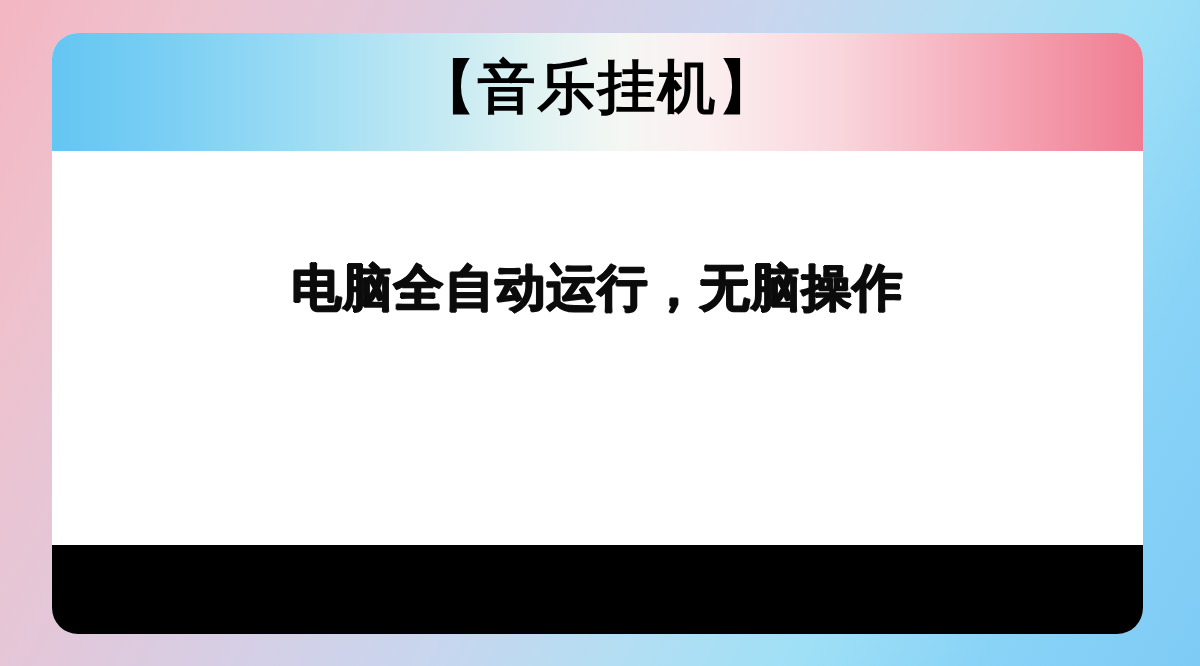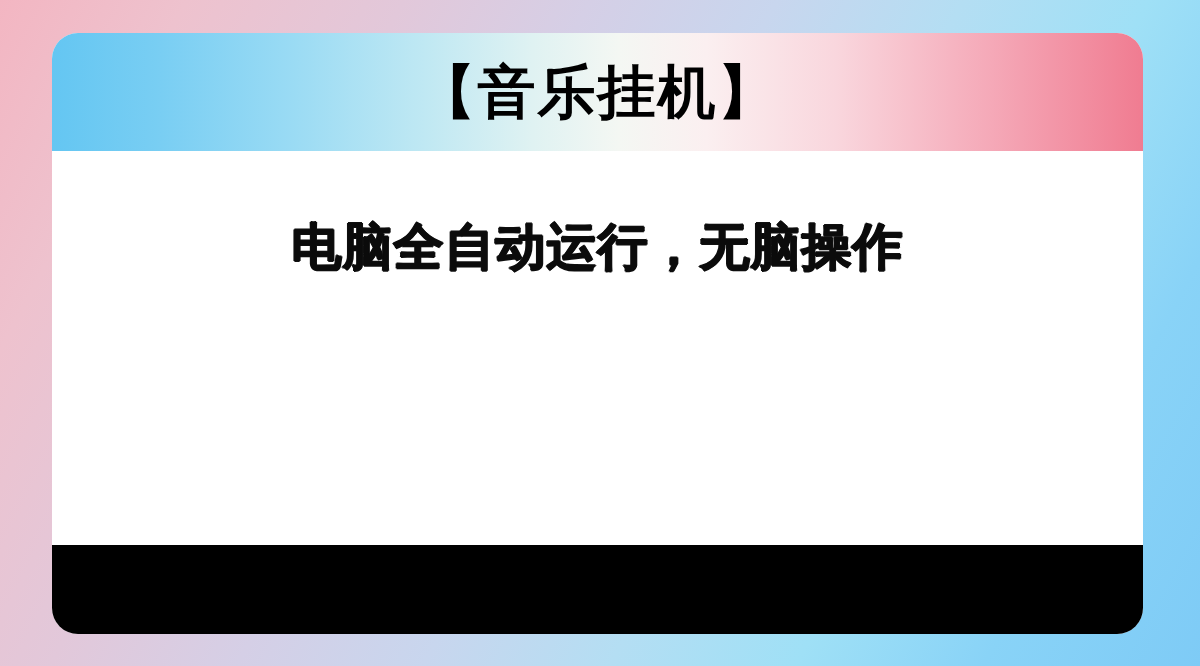--- a/index.html
+++ b/index.html
@@ -65,31 +65,31 @@
     justify-content: center;
   }
 
   .card-title {
     color: #000000;
     font-size: 58px;
     font-weight: 700;
     letter-spacing: 2px;
     line-height: 1;
     white-space: nowrap;
-    font-family: Liberation Sans, sans-serif;
+    font-family: Liberation Mono, monospace;
   }
 
   .card-body {
     flex: 1 1 auto;
     background: #ffffff;
     display: flex;
     flex-direction: column;
     align-items: center;
     justify-content: flex-start;
-    padding-top: 68px;
+    padding-top: 109px;
     box-sizing: border-box;
   }
 
   .body-line {
     color: #0b0b0b;
     font-size: 50px;
     font-weight: 700;
     line-height: 1.15;
     letter-spacing: 1px;
     white-space: nowrap;

